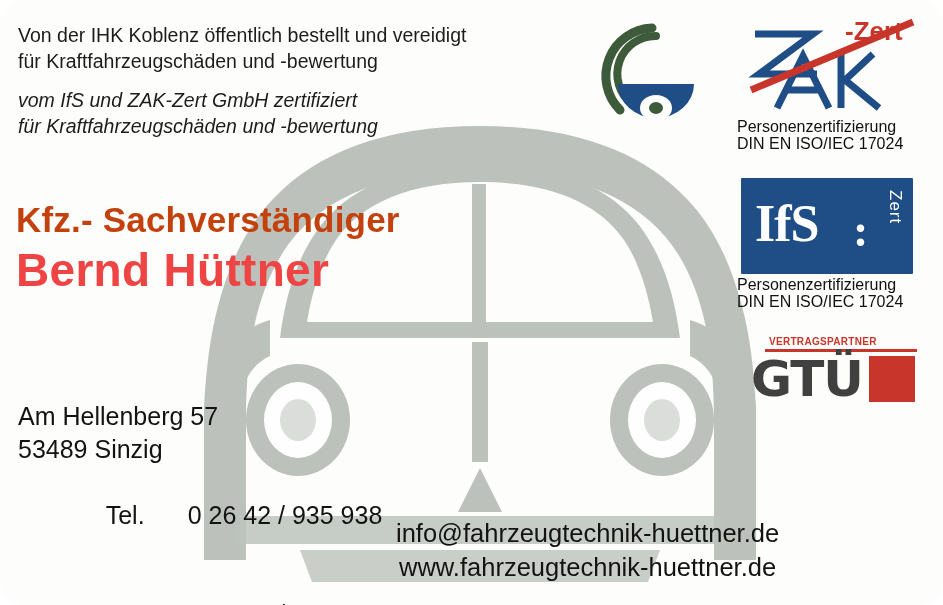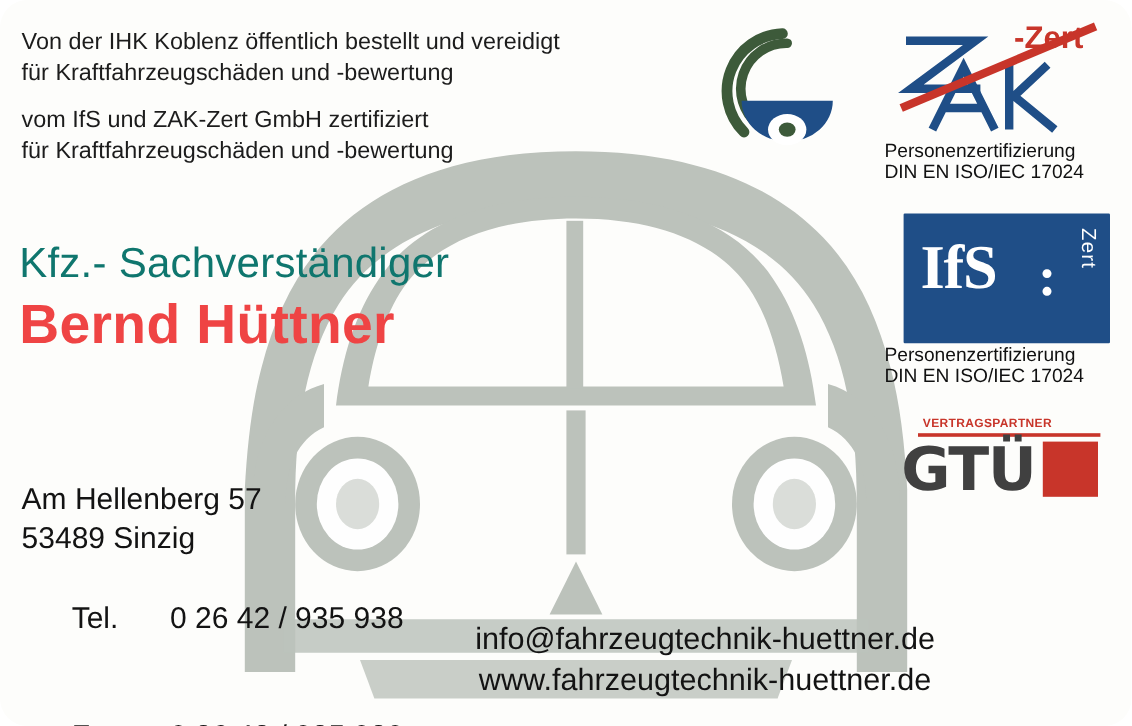--- a/index.html
+++ b/index.html
@@ -34,35 +34,35 @@
   #cert-text {
     position: absolute;
     left: 18px;
     top: 22px;
     width: 560px;
     color: #1c1c1c;
     font-size: 19.5px;
     line-height: 26px;
   }
   #cert-text .para { margin-bottom: 13px; }
-  #cert-text .para:last-child { margin-bottom: 12px; }
+  #cert-text .para:last-child { margin-bottom: 12px; font-style: italic; }
 
   
   #name-block {
     position: absolute;
     left: 16px;
     top: 198px;
     width: 520px;
   }
   #role-line {
     font-size: 35px;
-    color: #0f766e;
+    color: #c2410c;
     letter-spacing: 0.2px;
     line-height: 44px;
-    font-weight: 400;
+    font-weight: 700;
   }
   #person-name {
     font-size: 46px;
     color: #ef4444;
     font-weight: bold;
     line-height: 56px;
     letter-spacing: 0.3px;
   }
 
   
@@ -71,20 +71,21 @@
     left: 18px;
     top: 400px;
     color: #131313;
     font-size: 25px;
     line-height: 33px;
   }
   #address-block .row { white-space: pre; }
   #address-block .lbl {
     display: inline-block;
     width: 82px;
+    margin-left: 46px;
   }
 
   
   #web-block {
     position: absolute;
     left: 396px;
     top: 516px;
     color: #131313;
     font-size: 25.5px;
     line-height: 34px;
@@ -111,22 +112,22 @@
     width: 175px;
     height: 100px;
     margin-left: 8px;
   }
   #zak-logo svg { display: block; }
 
   
   #ifs-logo {
     position: relative;
     width: 172px;
-    height: 108px;
-    margin-left: 16px;
+    height: 96px;
+    margin-left: 4px;
     background: #1f4e87;
     color: #fff;
     border-radius: 1px;
   }
   #ifs-text {
     position: absolute;
     left: 14px;
     top: 16px;
     font-size: 52px;
     font-weight: bold;

